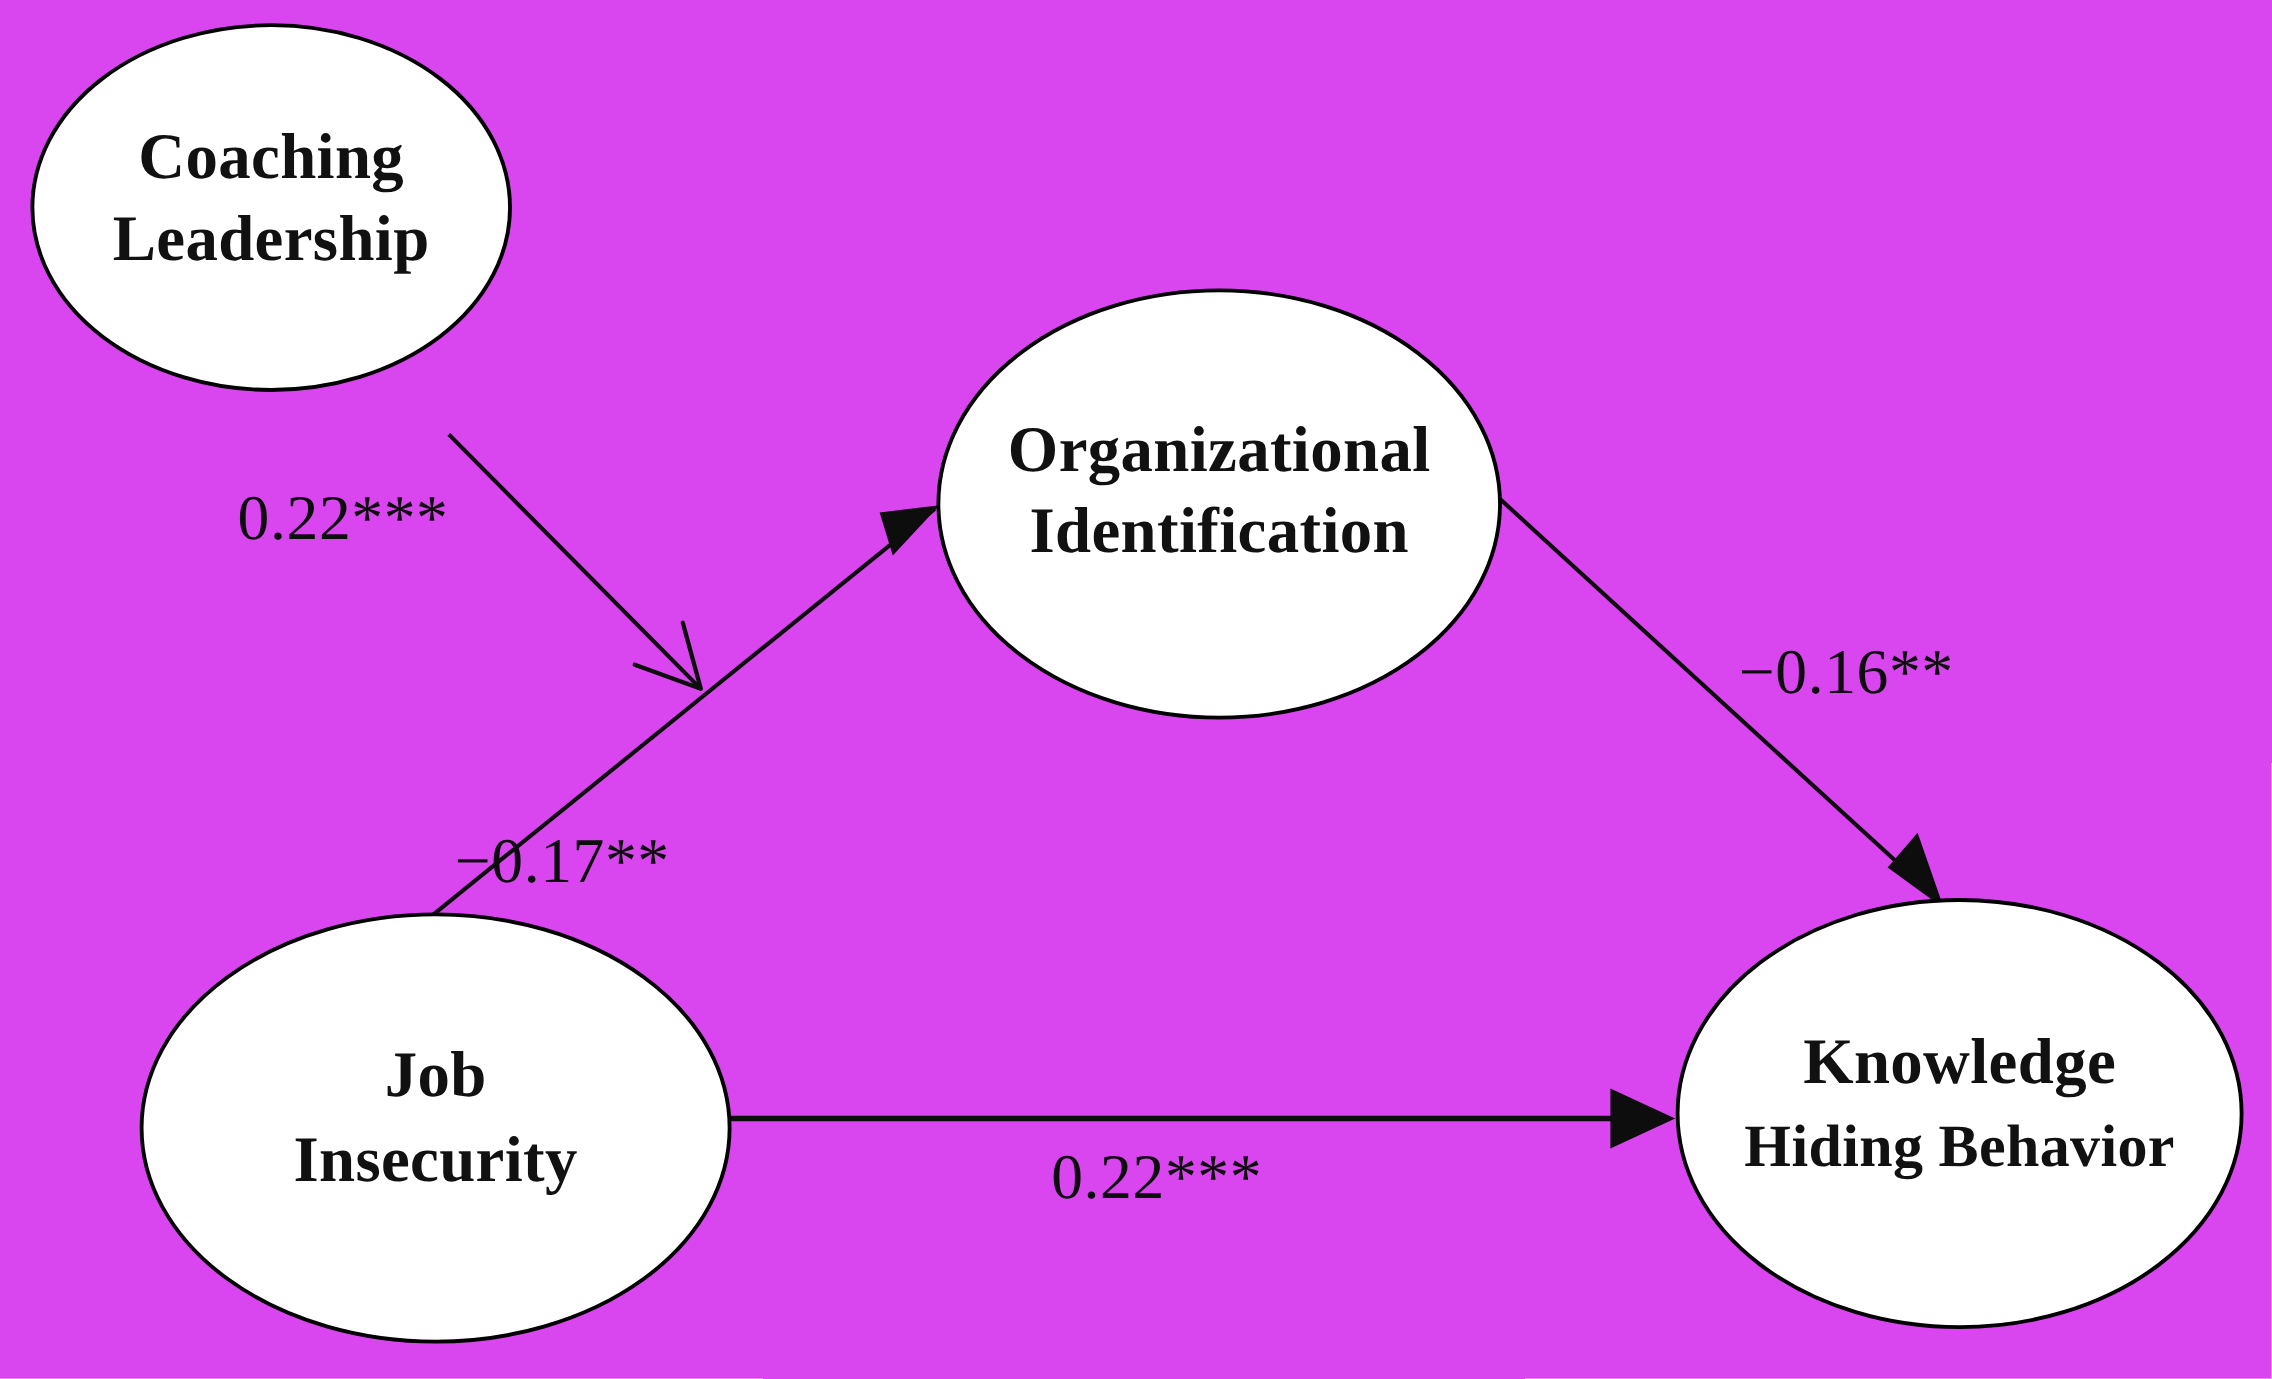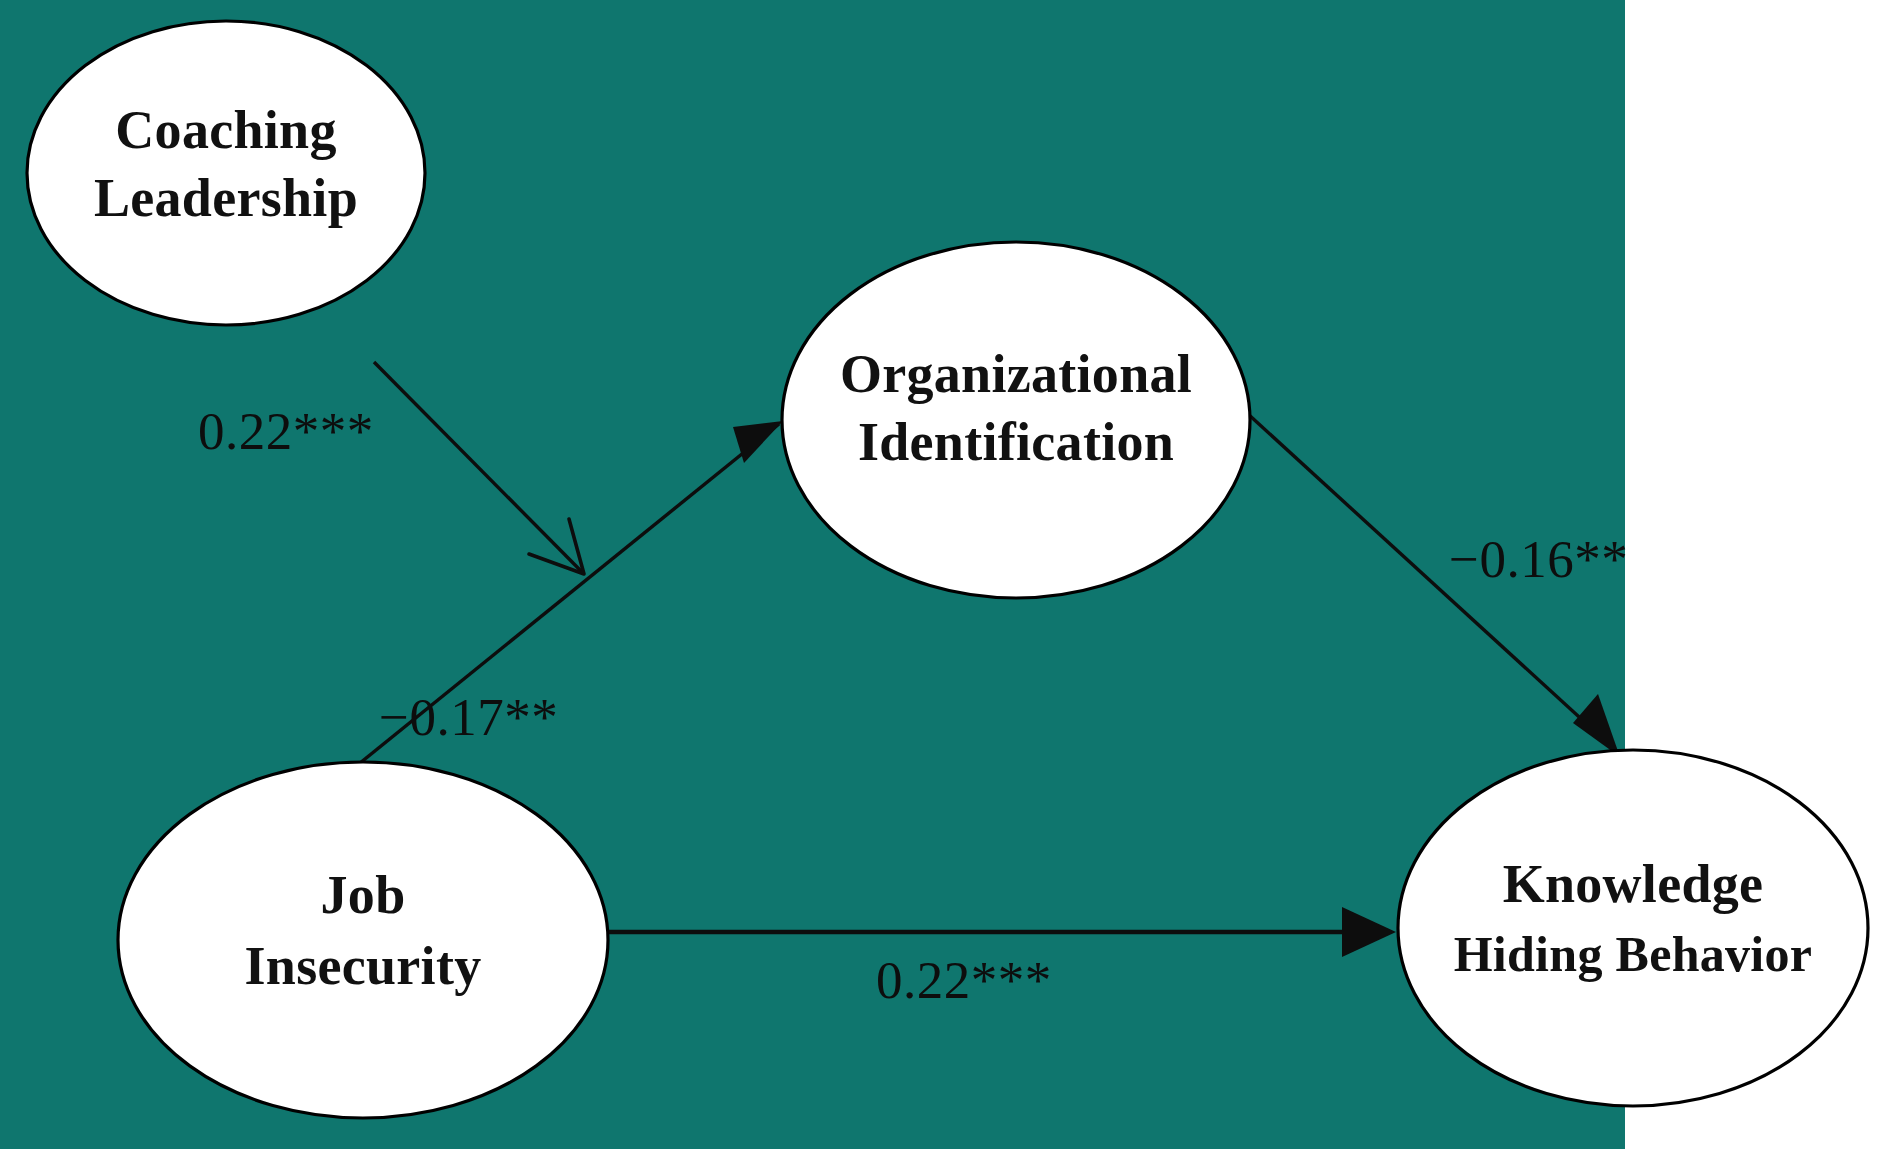--- a/index.html
+++ b/index.html
@@ -8,23 +8,23 @@
     background: #ffffff;
   }
   body {
     width: 1893px;
     height: 1149px;
     overflow: hidden;
     font-family: "Liberation Serif", "DejaVu Serif", serif;
   }
   #diagram-root {
     position: relative;
-    width: 1625px;
+    width: 1893px;
     height: 1149px;
-    background: #0f766e;
+    background: #d946ef;
   }
   svg.model-canvas {
     display: block;
     width: 1893px;
     height: 1149px;
   }
   .node-ellipse {
     fill: #ffffff;
     stroke: #000000;
     stroke-width: 3.2;

